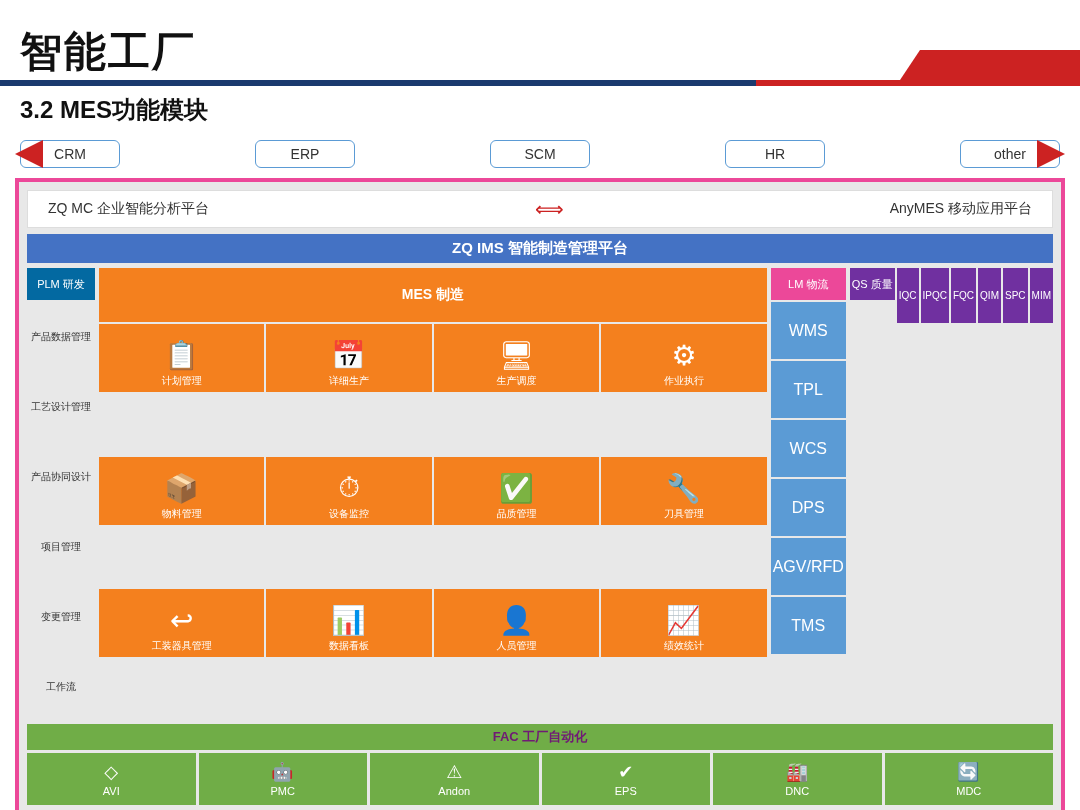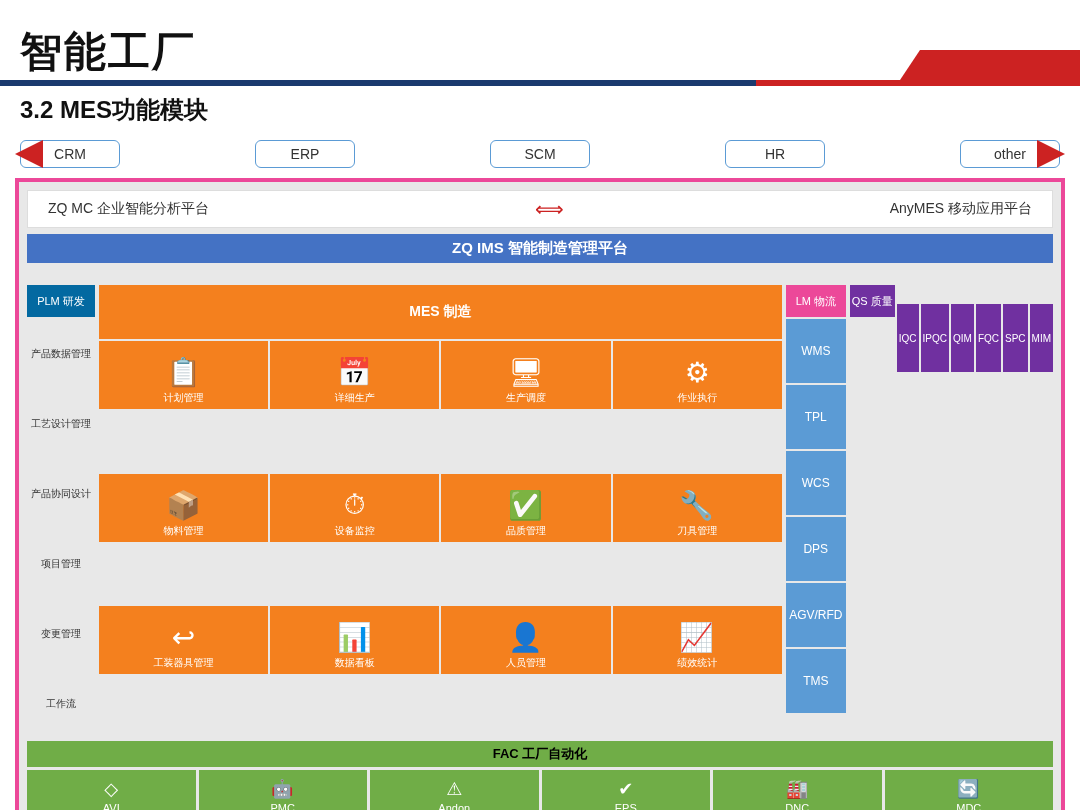--- a/index.html
+++ b/index.html
@@ -111,21 +111,21 @@
     }
 
     
     .ims-title {
       background: #4472c4;
       color: #fff;
       text-align: center;
       font-size: 15px;
       font-weight: 600;
       padding: 5px;
-      margin-bottom: 22px;
+      margin-bottom: 5px;
     }
 
     
     .content-grid {
       display: flex;
       gap: 4px;
     }
 
     
     .plm-col {
@@ -207,24 +207,24 @@
       color: #fff;
       font-size: 11px;
       text-align: center;
       padding: 4px 2px;
       height: 32px;
       display: flex; align-items: center; justify-content: center;
     }
     .lm-item {
       background: #5b9bd5;
       color: #fff;
-      font-size: 12px;
-      text-align: center;
-      padding: 4px 2px;
-      height: 64px;
+      font-size: 16px;
+      text-align: center;
+      padding: 4px 2px;
+      height: 57px;
       display: flex; align-items: center; justify-content: center;
     }
 
     
     .qs-col {
       display: flex;
       gap: 2px;
       min-width: 60px;
     }
     .qs-header {
@@ -235,22 +235,22 @@
       padding: 4px 2px;
       height: 32px;
       display: flex; align-items: center; justify-content: center;
     }
     .qs-item {
       background: #7030a0;
       color: #fff;
       font-size: 10px;
       text-align: center;
       padding: 20px 2px;
-      height: 68px;
-      display: flex; align-items: center; justify-content: center; margin-top: 19px;
+      height: 55px;
+      display: flex; align-items: center; justify-content: center;
     }
 
     
     .em-col {
       display: flex;
       flex-direction: column;
       gap: 2px;
       min-width: 62px;
     }
     .em-header {
@@ -268,21 +268,21 @@
       font-size: 10px;
       text-align: center;
       padding: 4px 2px;
       height: 68px;
       display: flex; align-items: center; justify-content: center;
     }
 
     
     .fac-row {
       background: #70ad47;
-      color: #000000;
+      color: #701a75;
       text-align: center;
       font-size: 13px;
       font-weight: 600;
       padding: 4px;
       margin-top: 4px;
     }
 
     
     .avi-row {
       display: flex;
@@ -408,22 +408,22 @@
       <div class="lm-item">WCS</div>
       <div class="lm-item">DPS</div>
       <div class="lm-item">AGV/RFD</div>
       <div class="lm-item">TMS</div>
     </div>
 
     <div class="qs-col">
       <div class="qs-header">QS 质量</div>
       <div class="qs-item">IQC</div>
       <div class="qs-item">IPQC</div>
+      <div class="qs-item">FQC</div>
       <div class="qs-item">QIM</div>
-      <div class="qs-item">FQC</div>
       <div class="qs-item">SPC</div>
       <div class="qs-item">MIM</div>
     </div>
 
 
   </div>
 
   <div class="fac-row">FAC 工厂自动化</div>
 
   <div class="avi-row">

